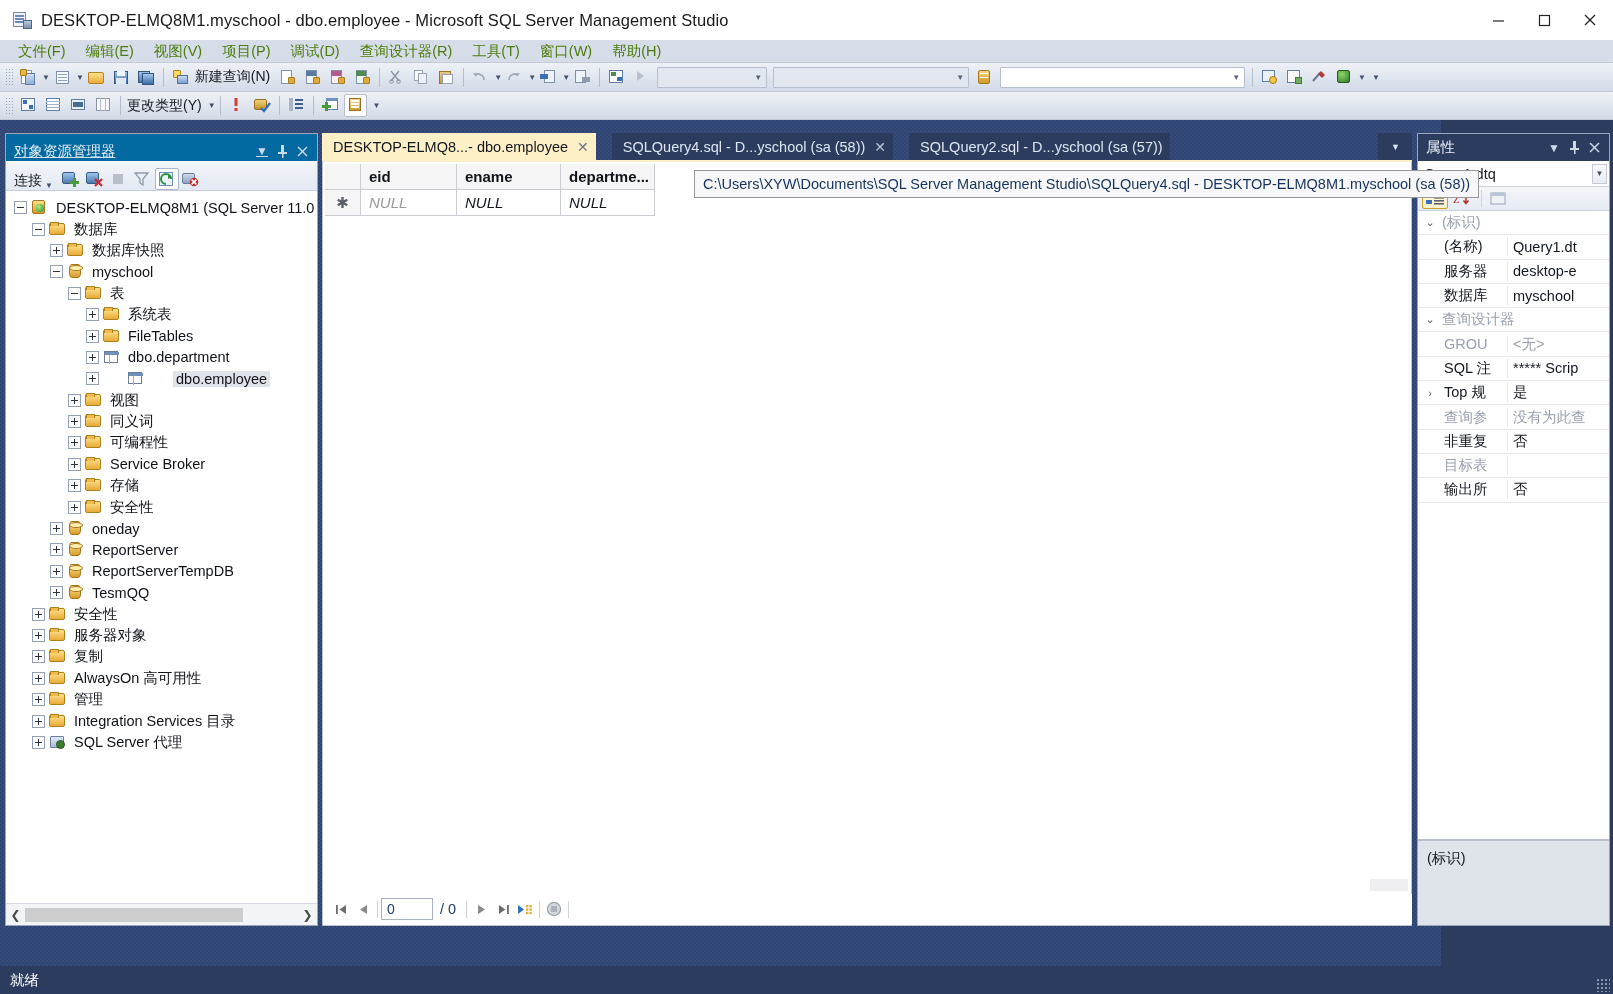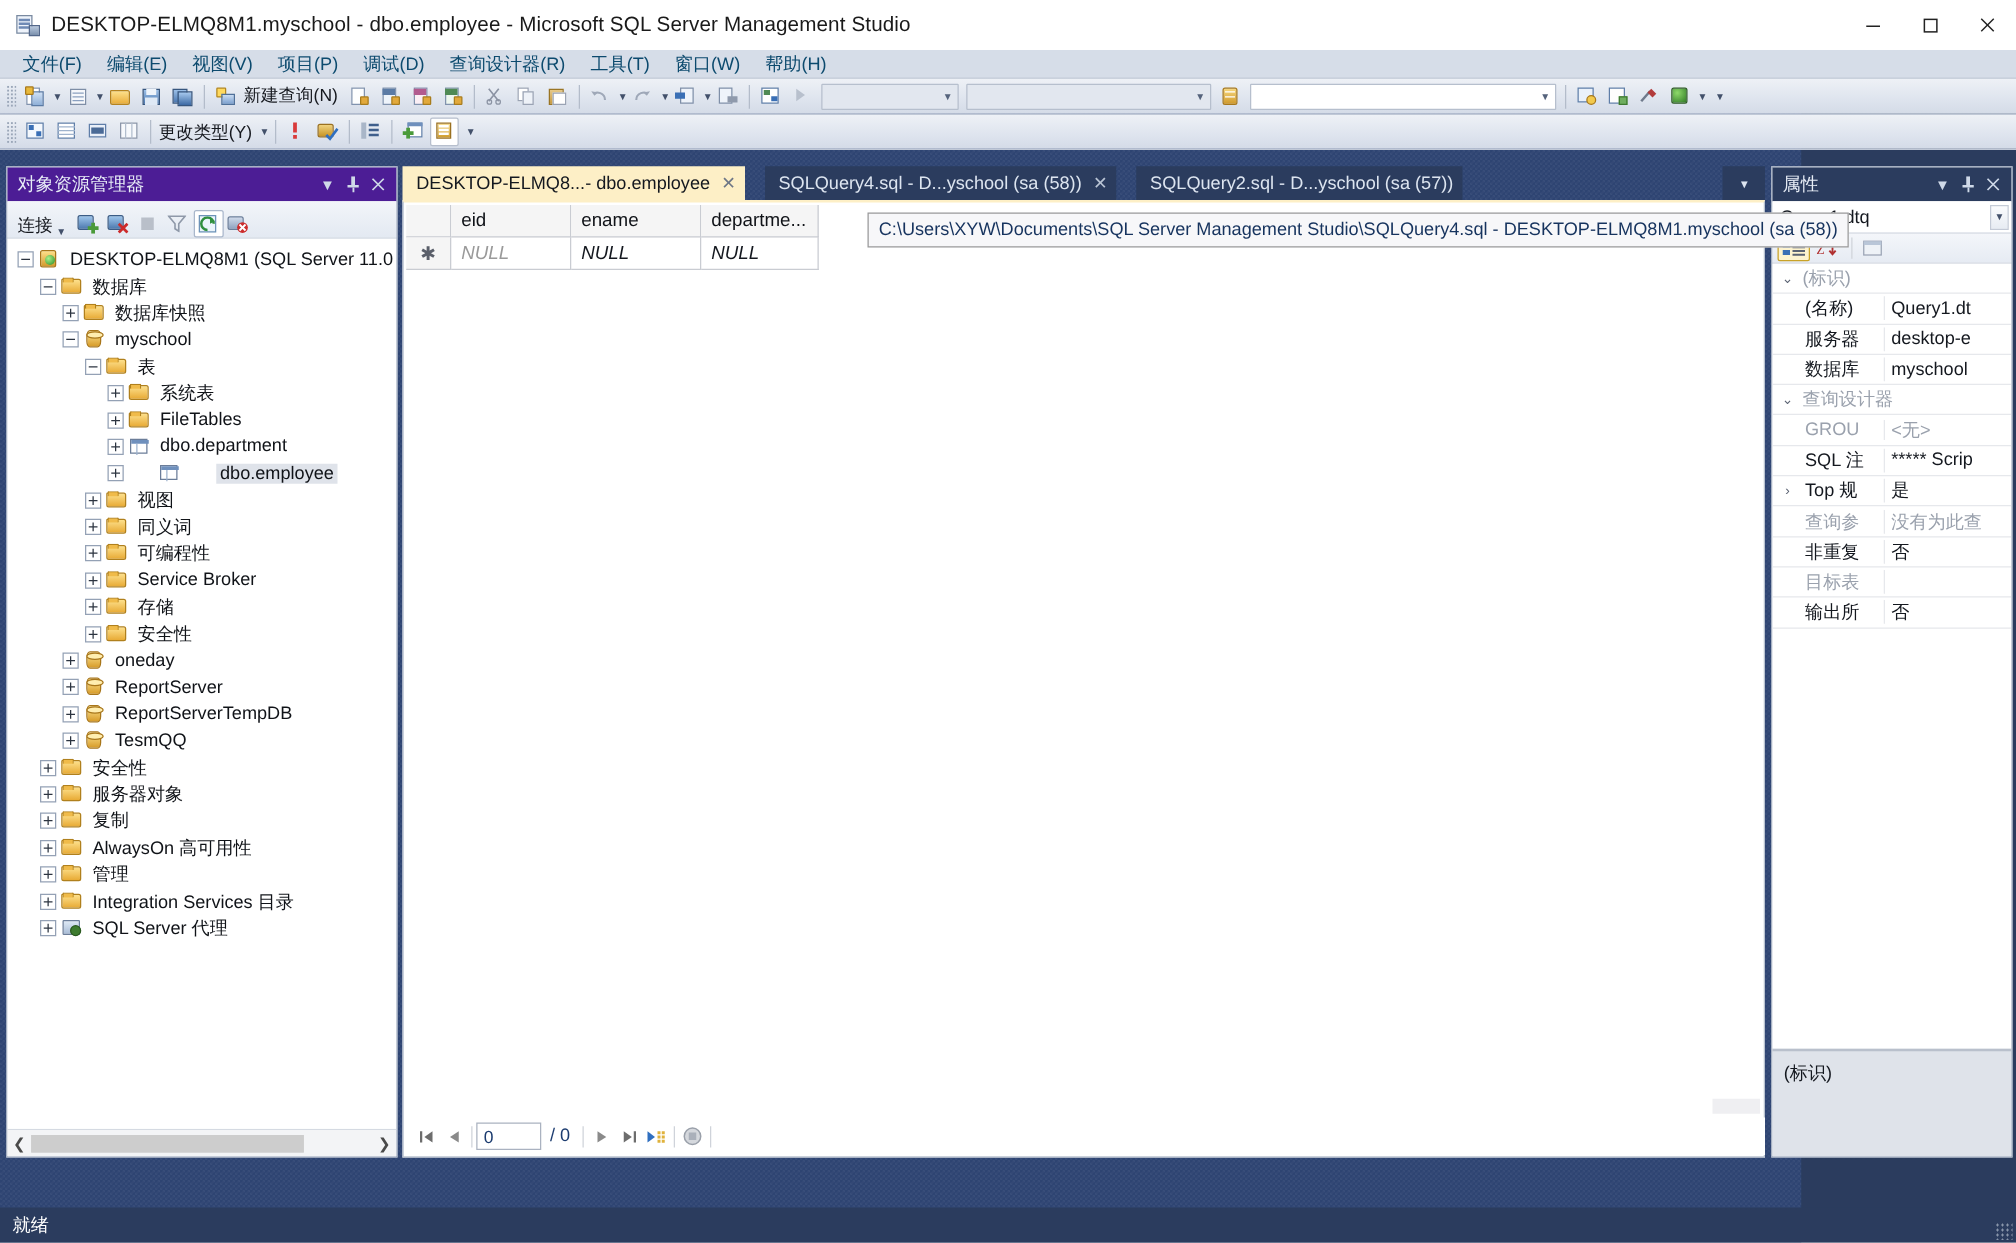--- a/index.html
+++ b/index.html
@@ -33,21 +33,21 @@
   .tb-title { font-size:16.5px; color:#1a1a1a; letter-spacing:.1px; }
   .wincontrols { position:absolute; right:0; top:0; height:40px; display:flex; }
   .wc { width:46px; height:40px; display:flex; align-items:center; justify-content:center;
         font-size:17px; color:#222; }
   .wc svg { display:block; }
 
   
   .menubar { position:absolute; left:0; top:40px; width:1613px; height:23px;
              background:#d6dde8; display:flex; align-items:center;
              border-bottom:1px solid #c3cbd8; }
-  .menuitem { font-size:14.5px; color:#0c4a6e; padding:17px 9px; margin-left:2px; cursor:default;text-align:center; }
+  .menuitem { font-size:14.5px; color:#4d7c0f; padding:17px 9px; margin-left:2px; cursor:default;text-align:center; }
   .menuitem:first-child { margin-left:9px; }
 
   
   .toolbar { position:absolute; left:0; width:1613px;
              background:linear-gradient(#eef1f6,#dee4ee 60%,#d4dbe7);
              border-bottom:1px solid #c0c8d6; display:flex; align-items:center; }
   .toolbar1 { top:63px; height:29px; }
   .toolbar2 { top:92px; height:28px; }
   .grip { width:8px; height:18px; margin:0 3px 0 5px; flex:none;
           background-image:radial-gradient(circle, #9aa6b8 0.8px, transparent 0.9px);
@@ -68,22 +68,22 @@
   .ic { width:17px; height:17px; position:relative; display:block; }
   .ic .pg { position:absolute; left:2px; top:1px; width:11px; height:14px;
             background:#fbfdff; border:1px solid #8193ae; }
   .ic .fld { position:absolute; left:0; top:3px; width:16px; height:12px; border-radius:1px 2px 2px 2px;
              background:linear-gradient(#fde08c,#e9ad3a); border:1px solid #b5831f; }
   .ic .sq { position:absolute; }
 
   
   .oe { position:absolute; left:5px; top:133px; width:313px; height:793px;
         background:#ffffff; border:1px solid #9aa6bb; display:flex; flex-direction:column; }
-  .oe-head { height:27px; background:#4c1d95; display:flex; align-items:center;
-             color:#cfd9e8; }
+  .oe-head { height:27px; background:#0369a1; display:flex; align-items:flex-end;
+             color:#cfd9e8;text-decoration:underline; }
   .oe-title { font-size:14.5px; color:#e8eef7; margin-left:8px; flex:1; }
   .oe-hbtn { width:18px; height:20px; display:flex; align-items:center; justify-content:center;
              color:#cfd9e8; font-size:12px; margin-right:2px; }
   .oe-toolbar { height:30px; background:linear-gradient(#f2f5f9,#e3e9f2);
                 border-bottom:1px solid #c8d0dc; display:flex; align-items:flex-end; padding-left:8px; }
   .oe-conn { font-size:14px; color:#15181e; margin-right:2px; }
   .oe-tb { width:24px; height:22px; display:flex; align-items:center; justify-content:center; position:relative; }
   .oe-tb.sel { border:1px solid #a9b7cb; background:#ffffff; border-radius:2px; }
   .oe-tree { flex:1; overflow:hidden; position:relative; padding-top:6px; background:#fff; }
   .tnode { height:21.4px; display:flex; align-items:center; white-space:nowrap; font-size:14.5px; color:#101318; }
@@ -130,21 +130,21 @@
   .tab .x { margin-left:9px; font-size:14px; color:#6d7686; }
   .tab.inactive .x { color:#b9c4d4; }
   .docbody { position:absolute; left:0; top:27px; width:1090px; height:766px;
              background:#ffffff; border:1px solid #b9c2d0; border-top:2px solid #fdefc6; }
 
   
   .grid { position:absolute; left:2px; top:2px; }
   .grow { display:flex; }
   .gcell { height:26px; display:flex; align-items:center; padding:0 8px;
            border-right:1px solid #c9ccd2; border-bottom:1px solid #c9ccd2; font-size:15px; }
-  .ghead { background:#f5f5f5; color:#101318; font-weight:normal; }
+  .ghead { background:#f5f5f5; color:#101318; font-weight:bold; }
   .gsel { width:36px; justify-content:center; background:#f5f5f5; color:#5a5f6a; }
   .gnull { font-style:italic; color:#9a9a9a; }
   .gnull.dark { color:#14181f; }
 
   
   .gridnav { position:absolute; left:1px; bottom:1px; width:1088px; height:30px;
              background:#ffffff; display:flex; align-items:center; padding-left:6px; }
   .nbtn { width:22px; height:22px; display:flex; align-items:center; justify-content:center;
           color:#6d6d6d; font-size:12px; }
   .nsep { width:1px; height:17px; background:#cfd3da; margin:0 3px; }

